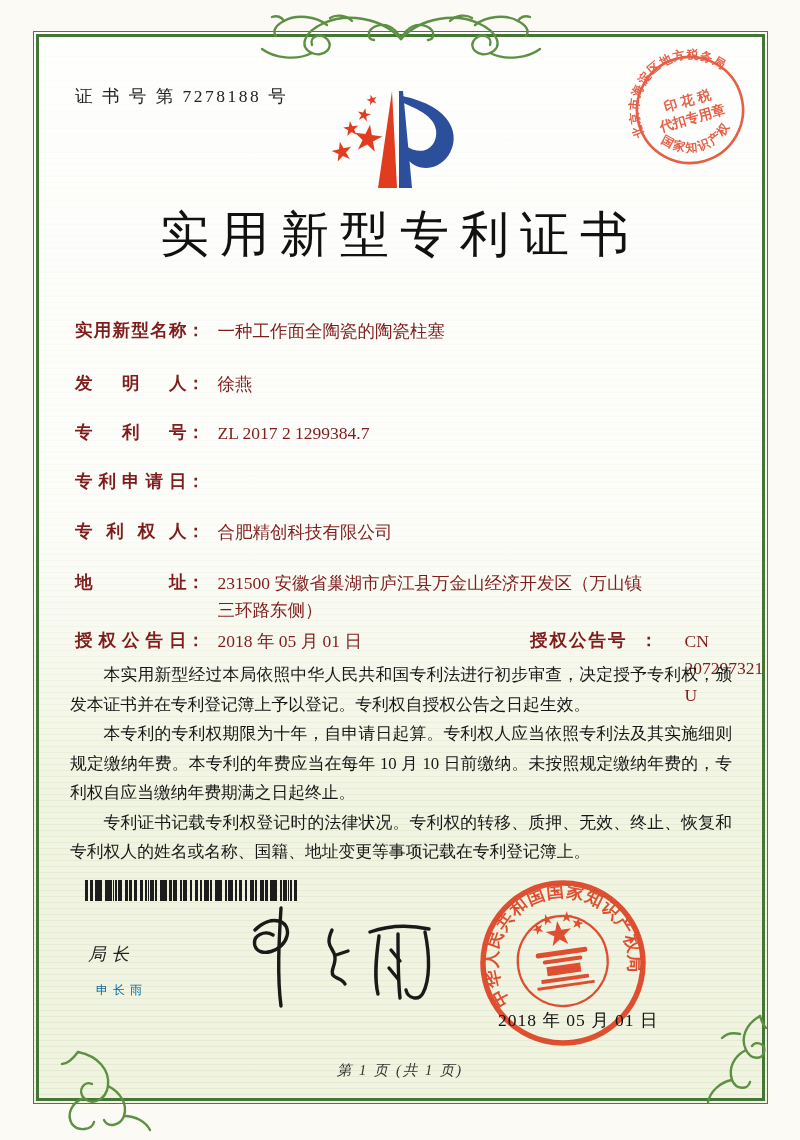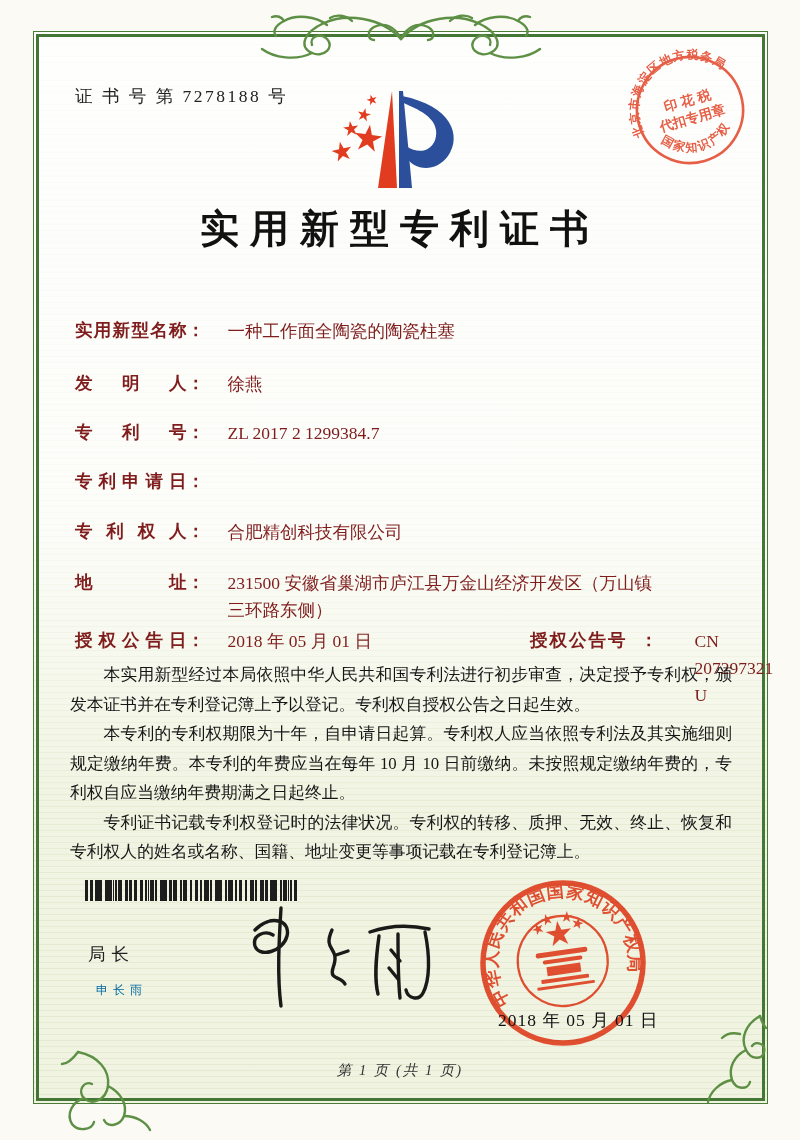--- a/index.html
+++ b/index.html
@@ -25,50 +25,51 @@
   }
   .frame::after{
     content:"";position:absolute;inset:2px;border:3px solid #447736;pointer-events:none;
   }
   .abs{position:absolute;}
   .cert-no{
     left:75px;top:84px;font-size:17.5px;letter-spacing:2.5px;color:#222;
   }
   .title{
     left:0;top:202px;width:800px;text-align:center;
-    font-size:39px;font-weight:bold;letter-spacing:11px;color:#111;
+    font-size:49px;font-weight:normal;letter-spacing:11px;color:#111;
   }
   .frow{
     left:75px;width:650px;display:flex;align-items:flex-start;
     font-size:17.5px;color:#7f1d1d;
   }
   .flabel{
     flex:0 0 112px;font-weight:bold;
     text-align:justify;text-align-last:justify;
     font-family:"Liberation Sans","DejaVu Sans",sans-serif;
     letter-spacing:.5px;
   }
   .fcolon{flex:0 0 auto;font-weight:bold;font-family:"Liberation Sans","DejaVu Sans",sans-serif;}
-  .fvalue{margin-left:23px;white-space:pre-line;line-height:27px;}
+  .fvalue{margin-left:13px;white-space:pre-line;line-height:27px;}
   .grant-no{left:455px;top:0;position:absolute;display:flex;font-size:17.5px;gap:14px;}
   .paras{
     left:70px;top:660px;width:662px;color:#161616;
     font-size:16.8px;line-height:29.5px;text-align:justify;
   }
   .paras p{margin:0;text-indent:2em;}
   .barcode{
     left:85px;top:880px;width:212px;height:21px;
     background:
       repeating-linear-gradient(90deg,#1c1c1c 0 2px,rgba(0,0,0,0) 2px 5px),
       repeating-linear-gradient(90deg,#1c1c1c 0 1px,rgba(0,0,0,0) 1px 7px),
       repeating-linear-gradient(90deg,#1c1c1c 0 3px,rgba(0,0,0,0) 3px 11px);
   }
   .director-title{
     left:88px;top:942px;font-size:17.5px;letter-spacing:6px;color:#222;
     font-family:"Liberation Sans","DejaVu Sans",sans-serif;
+    font-style:italic;
   }
   .director-name{
     left:96px;top:982px;font-size:12px;letter-spacing:5px;color:#0369a1;
     font-family:"Liberation Sans","DejaVu Sans",sans-serif;
   }
   .seal-date{
     left:498px;top:1008px;font-size:17.5px;color:#111;letter-spacing:1px;z-index:6;
   }
   .page-info{
     left:0;top:1061px;width:800px;text-align:center;font-size:14.5px;color:#333;letter-spacing:2px;font-style:italic;

